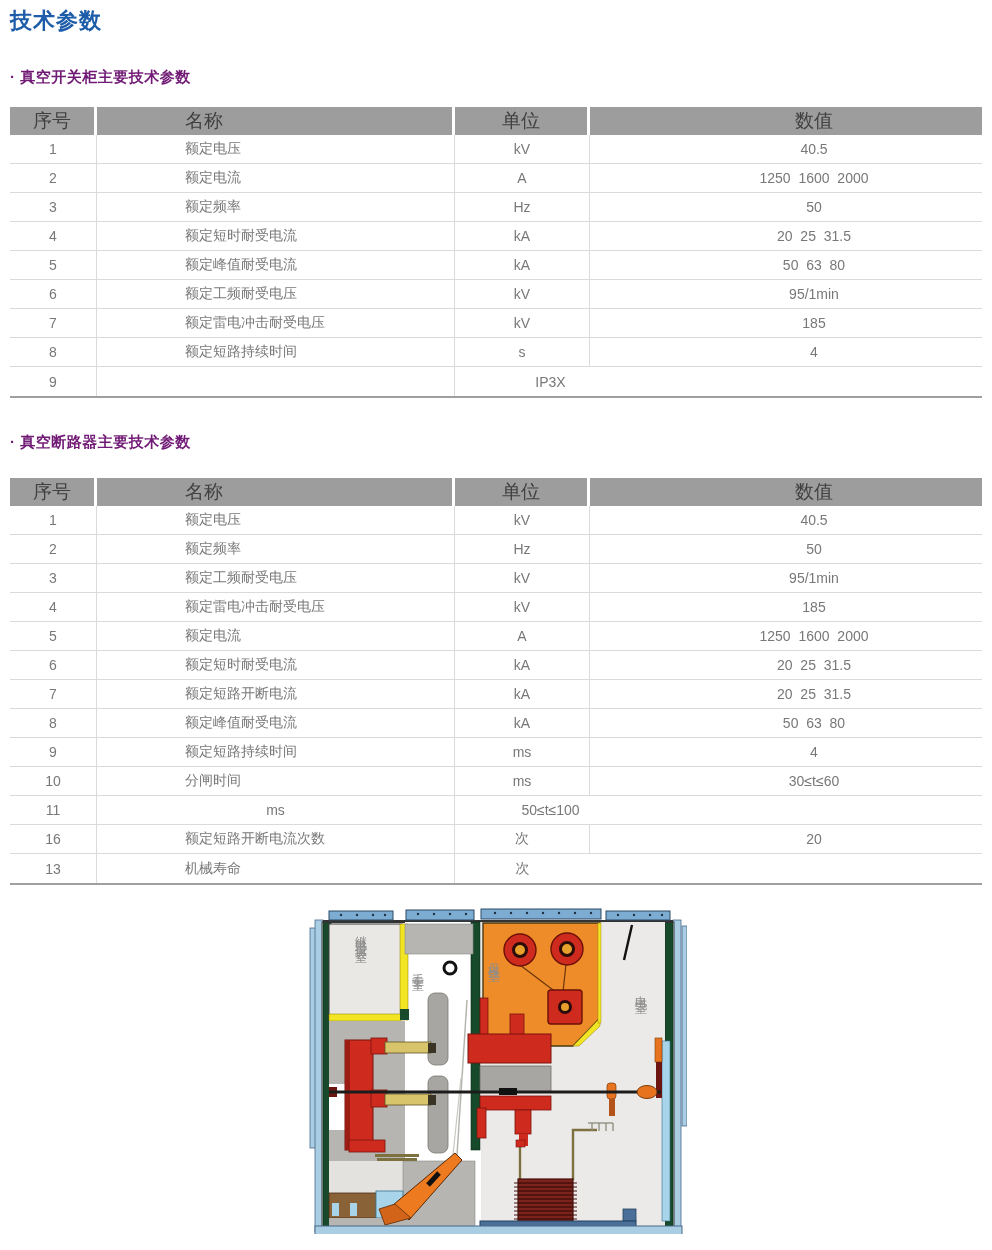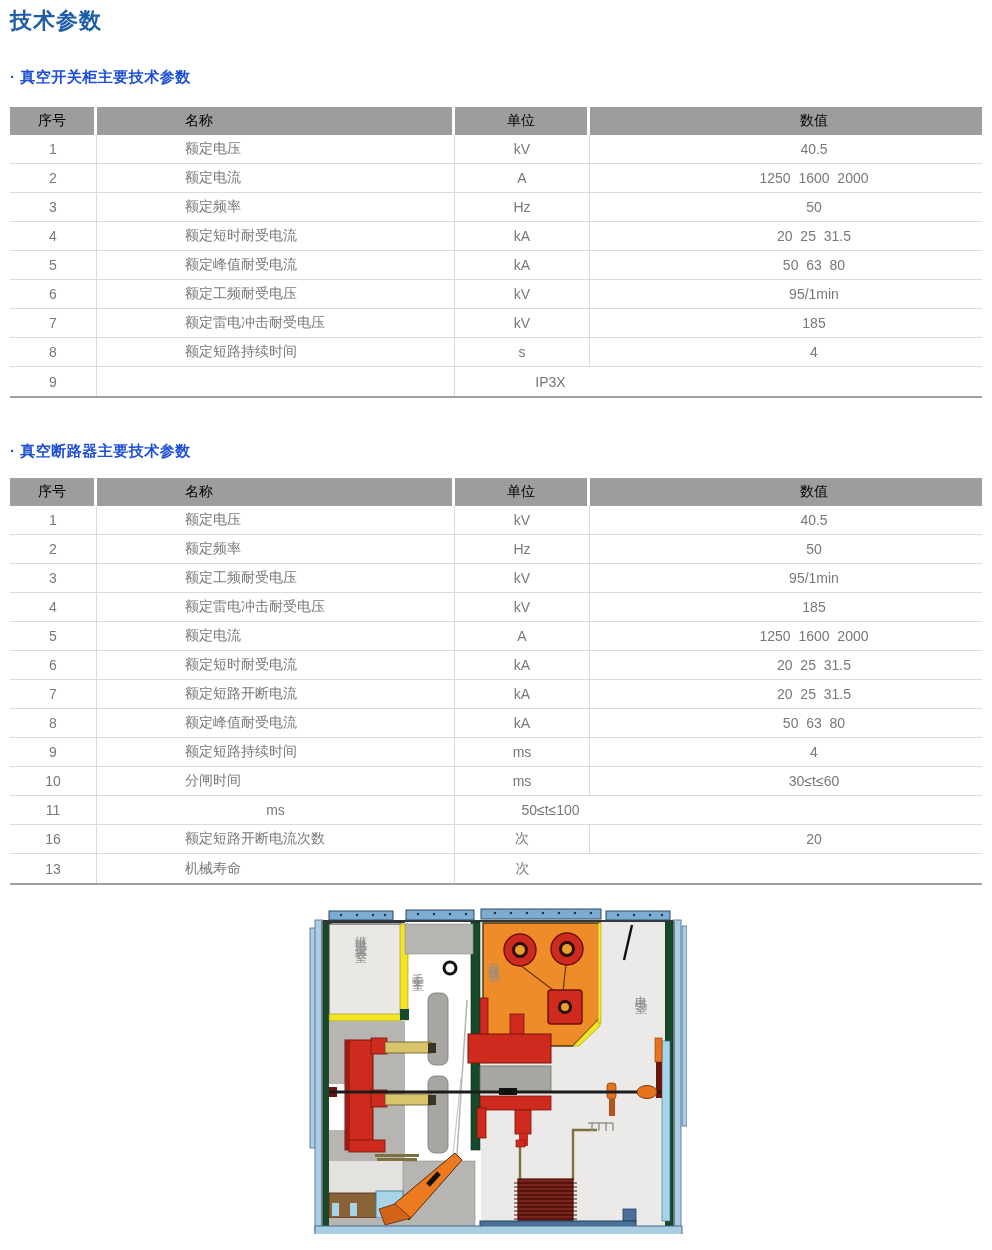--- a/index.html
+++ b/index.html
@@ -1,29 +1,29 @@
 <!DOCTYPE html>
 <html><head>
 <meta charset="utf-8">
 <style>
   * { margin:0; padding:0; box-sizing:border-box; }
   html,body { background:#ffffff; }
   body { font-family:"Liberation Sans","DejaVu Sans",sans-serif; }
   .page { position:relative; width:992px; height:1234px; background:#fff; overflow:hidden; }
 
   .page-title { position:absolute; left:10px; top:6px; font-size:22px; font-weight:bold; color:#1d5ca8; letter-spacing:1px; }
-  .section-title { position:absolute; font-size:15px; font-weight:bold; color:#1d4ed8; letter-spacing:0.5px; }
+  .section-title { position:absolute; font-size:15px; font-weight:bold; color:#701a75; letter-spacing:0.5px; }
   .section-title.s1 { left:10px; top:68px; }
-  .section-title.s2 { left:10px; top:442px; }
+  .section-title.s2 { left:10px; top:433px; }
 
   .ptable { position:absolute; left:10px; width:972px; border-bottom:2px solid #9f9f9f; }
   .ptable.t1 { top:107px; }
   .ptable.t2 { top:478px; }
   .thead { display:grid; grid-template-columns:87px 358px 135px 1fr; height:28px; }
-  .th { background:#9d9d9d; color:#000000; font-size:14px; display:flex; align-items:center; justify-content:center; }
+  .th { background:#9d9d9d; color:#404040; font-size:19px; display:flex; align-items:center; justify-content:center; }
   .th:not(:last-child){ margin-right:3px; }
   .th.h1 { justify-content:flex-start; padding-left:88px; }
   .th.h3 { padding-left:56px; }
   .trow { display:grid; grid-template-columns:87px 358px 135px 1fr; height:29px; border-bottom:1px solid #dadada; }
   .trow:last-child { border-bottom:none; }
   .tcell { font-size:14px; color:#787878; white-space:pre; display:flex; align-items:center; justify-content:center; border-right:1px solid #dadada; height:100%; }
   .tcell:last-child { border-right:none; }
   .tcell.c1 { justify-content:flex-start; padding-left:88px; }
   .tcell.c3 { padding-left:56px; }
 

